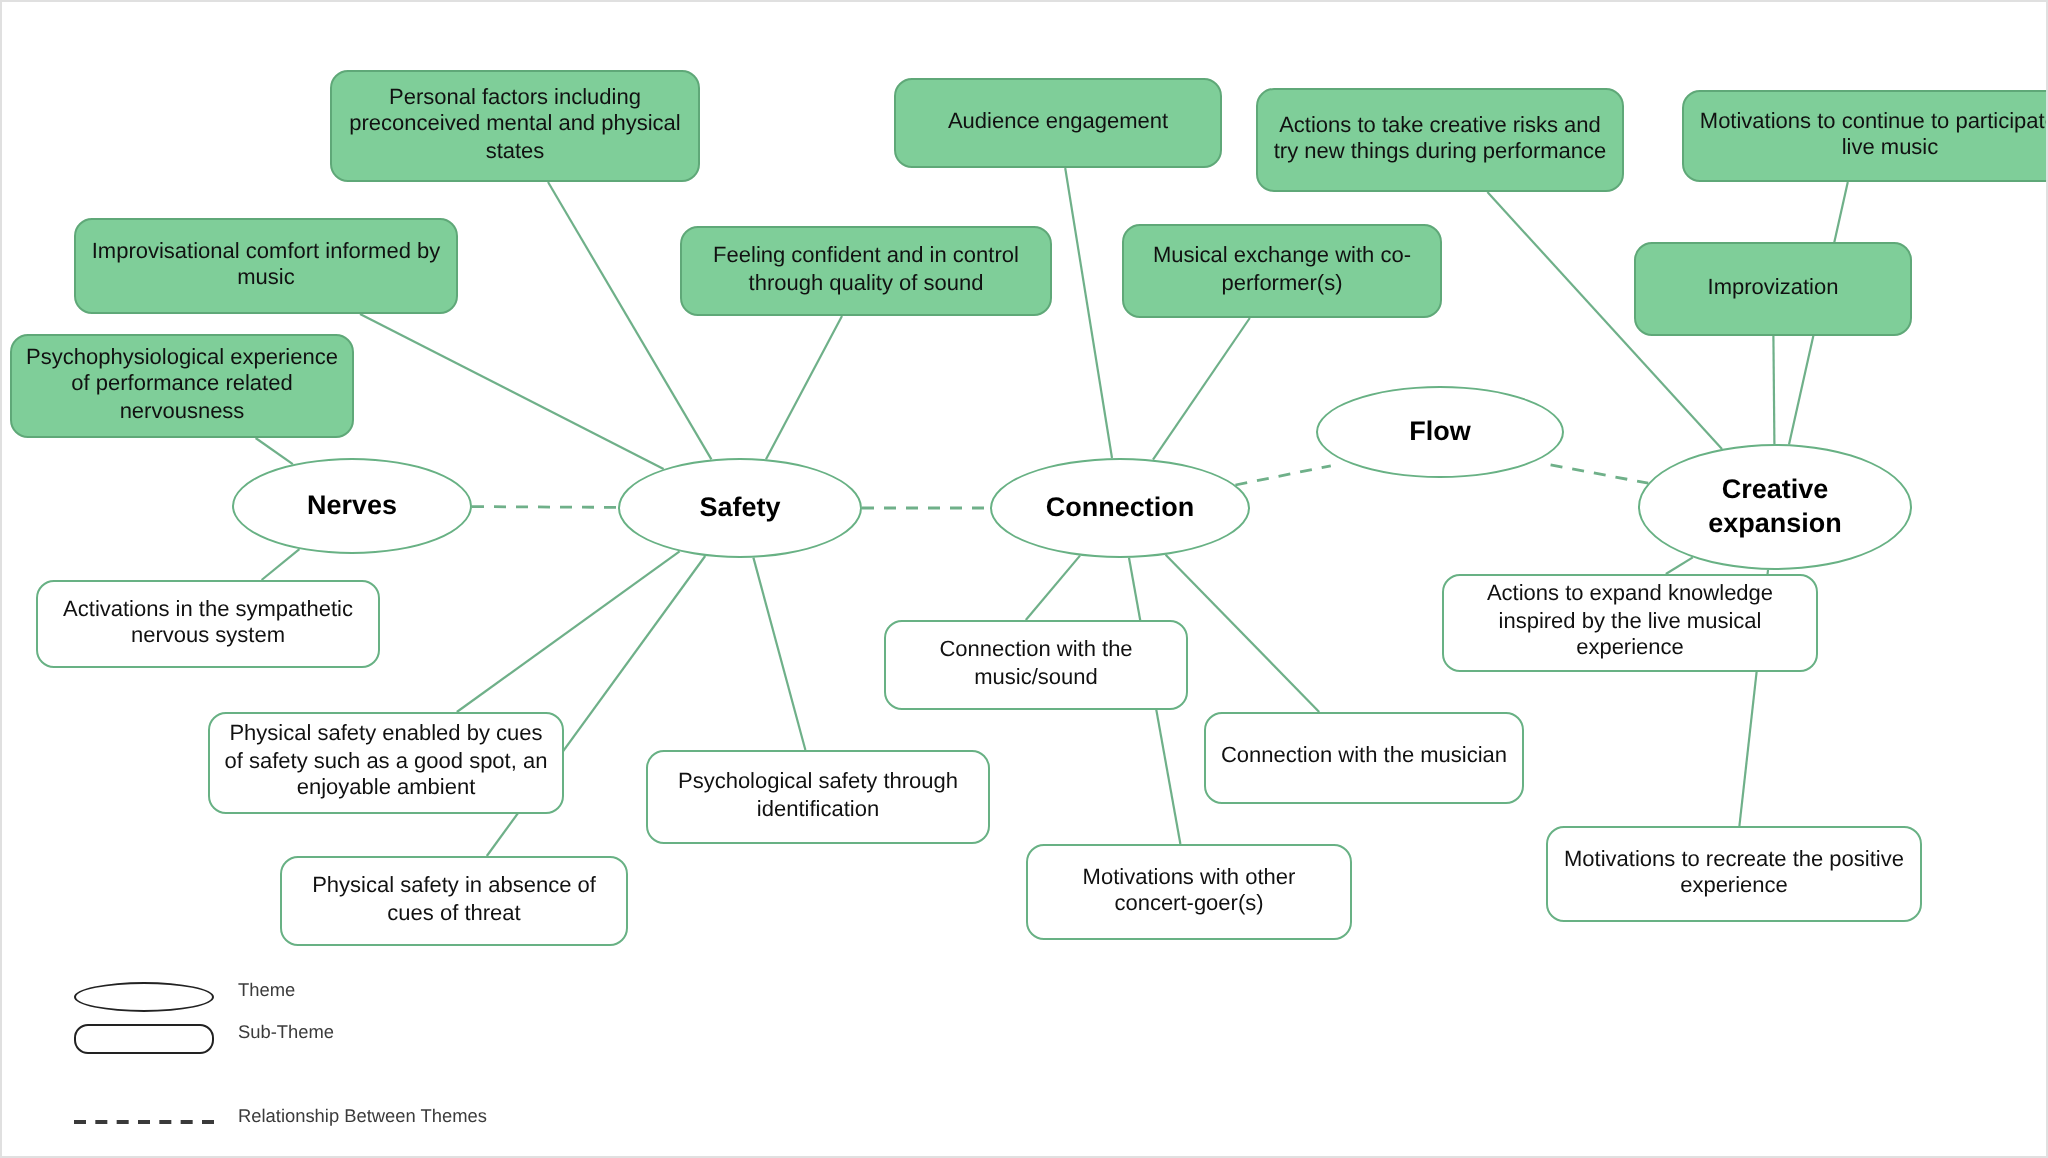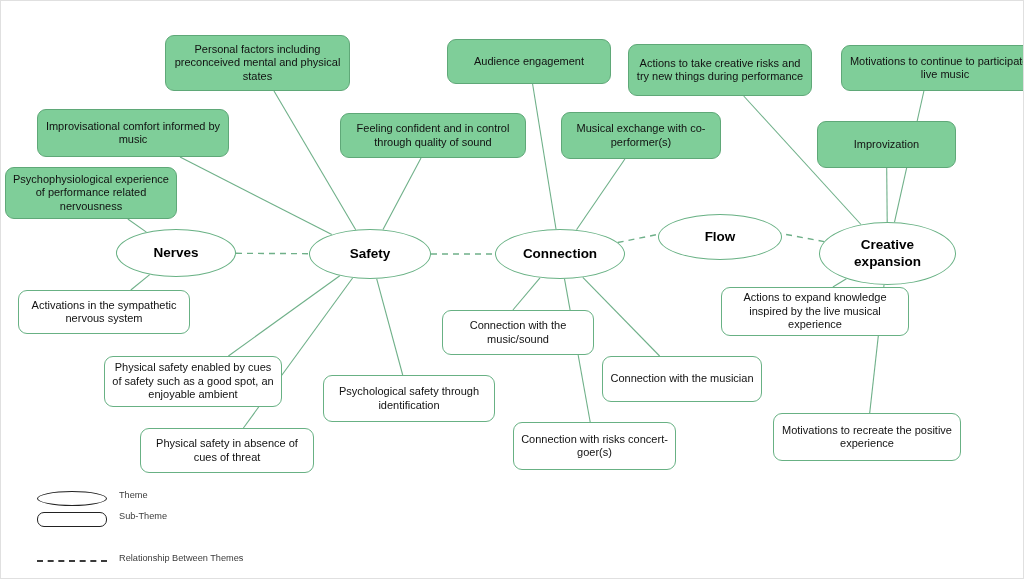--- a/index.html
+++ b/index.html
@@ -146,21 +146,21 @@
   <div id="nodes">
       <div class="node theme" style="left: 115px; top: 228px; width: 120px; height: 48px;">
         <span style="white-space: pre-line;">Nerves</span>
       </div>
       <div class="node theme" style="left: 308px; top: 228px; width: 122px; height: 50px;">
         <span style="white-space: pre-line;">Safety</span>
       </div>
       <div class="node theme" style="left: 494px; top: 228px; width: 130px; height: 50px;">
         <span style="white-space: pre-line;">Connection</span>
       </div>
-      <div class="node theme" style="left: 657px; top: 213px; width: 124px; height: 46px;">
+      <div class="node theme" style="left: 657px; top: 192px; width: 124px; height: 46px;">
         <span style="white-space: pre-line;">Flow</span>
       </div>
       <div class="node theme" style="left: 818px; top: 221px; width: 137px; height: 63px;">
         <span style="white-space: pre-line;">Creative
 expansion</span>
       </div>
       <div class="node subtheme filled" style="left: 164px; top: 34px; width: 185px; height: 56px;">
         <span>Personal factors including preconceived mental and physical states</span>
       </div>
       <div class="node subtheme filled" style="left: 36px; top: 108px; width: 192px; height: 48px;">
@@ -196,21 +196,21 @@
       <div class="node subtheme hollow" style="left: 139px; top: 427px; width: 174px; height: 45px;">
         <span>Physical safety in absence of cues of threat</span>
       </div>
       <div class="node subtheme hollow" style="left: 322px; top: 374px; width: 172px; height: 47px;">
         <span>Psychological safety through identification</span>
       </div>
       <div class="node subtheme hollow" style="left: 417px; top: 309px; width: 152px; height: 45px; margin-left: 24px;">
         <span>Connection with the music/sound</span>
       </div>
       <div class="node subtheme hollow" style="left: 512px; top: 421px; width: 163px; height: 48px;">
-        <span>Connection with risks concert-goer(s)</span>
+        <span>Motivations with other concert-goer(s)</span>
       </div>
       <div class="node subtheme hollow" style="left: 601px; top: 355px; width: 160px; height: 46px;">
         <span>Connection with the musician</span>
       </div>
       <div class="node subtheme hollow" style="left: 720px; top: 286px; width: 188px; height: 49px;">
         <span>Actions to expand knowledge inspired by the live musical experience</span>
       </div>
       <div class="node subtheme hollow" style="left: 772px; top: 412px; width: 188px; height: 48px;">
         <span>Motivations to recreate the positive experience</span>
       </div>

